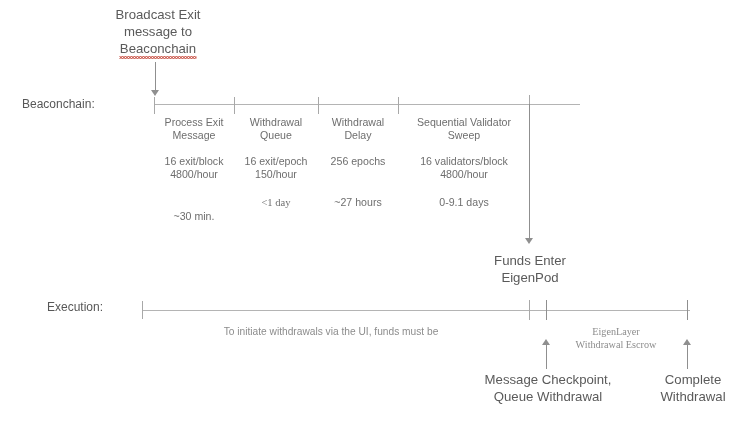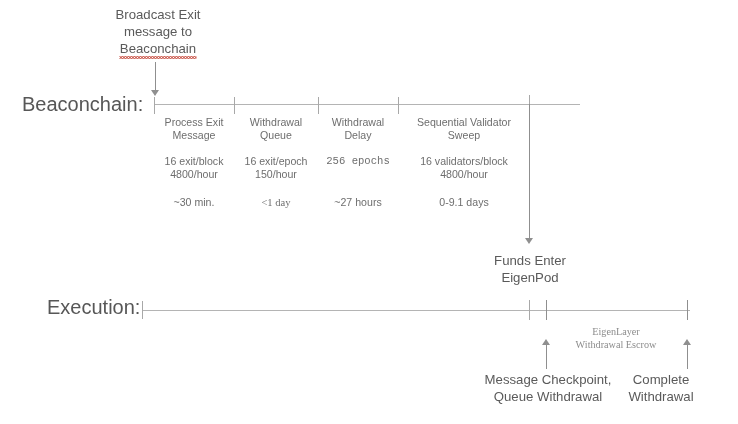--- a/index.html
+++ b/index.html
@@ -14,21 +14,21 @@
     position: relative;
     width: 738px;
     height: 424px;
     background: #ffffff;
     overflow: hidden;
   }
   .abs { position: absolute; }
 
   
   .row-label {
-    font-size: 20px;
+    font-size: 12px;
     color: #575757;
     white-space: nowrap;
     line-height: 18px;
   }
   .headline {
     font-size: 13.2px;
     color: #5a5a5a;
     line-height: 17px;
     text-align: center;
     white-space: nowrap;
@@ -151,37 +151,37 @@
   <div class="abs tick" style="left:529px; top:95px; height:19px;"></div>
 
   <div class="abs seg-title centered" style="left:194px; top:116px;">
     <div>Process Exit</div>
     <div>Message</div>
   </div>
   <div class="abs seg-rate centered" style="left:194px; top:155px;">
     <div>16 exit/block</div>
     <div>4800/hour</div>
   </div>
-  <div class="abs seg-dur centered" style="left:194px; top:196px;">~30 min.</div>
+  <div class="abs seg-dur centered" style="left:194px; top:210px;">~30 min.</div>
 
   <div class="abs seg-title centered" style="left:276px; top:116px;">
     <div>Withdrawal</div>
     <div>Queue</div>
   </div>
   <div class="abs seg-rate centered" style="left:276px; top:155px;">
     <div>16 exit/epoch</div>
     <div>150/hour</div>
   </div>
   <div class="abs seg-dur centered" style="left:276px; top:196px;font-family:Liberation Serif, serif;">&lt;1 day</div>
 
   <div class="abs seg-title centered" style="left:358px; top:116px;">
     <div>Withdrawal</div>
     <div>Delay</div>
   </div>
-  <div class="abs seg-rate centered" style="left:358px; top:155px;font-family:Liberation Mono, monospace;">
+  <div class="abs seg-rate centered" style="left:358px; top:155px;">
     <div>256 epochs</div>
   </div>
   <div class="abs seg-dur centered" style="left:358px; top:196px;">~27 hours</div>
 
   <div class="abs seg-title centered" style="left:464px; top:116px;">
     <div>Sequential Validator</div>
     <div>Sweep</div>
   </div>
   <div class="abs seg-rate centered" style="left:464px; top:155px;">
     <div>16 validators/block</div>
@@ -200,36 +200,37 @@
   <div class="abs row-label" style="left:47px; top:298px;">Execution:</div>
 
   <div class="abs axis" style="left:142px; top:310px; width:548px;"></div>
 
   <div class="abs tick" style="left:142px; top:301px; height:18px;"></div>
   <div class="abs tick" style="left:529px; top:300px; height:20px;"></div>
   <div class="abs tick tick-dark" style="left:546px; top:300px; height:20px;"></div>
   <div class="abs tick tick-dark" style="left:687px; top:300px; height:20px;"></div>
 
   <div class="abs note centered" style="left:331px; top:325px;">
+    <div>To initiate withdrawals via the UI, funds must be</div>
   </div>
 
   <div class="abs escrow centered" style="left:616px; top:325px;font-family:Liberation Serif, serif;">
     <div>EigenLayer</div>
     <div>Withdrawal Escrow</div>
   </div>
 
   <div class="abs vline" style="left:546px; top:344px; height:25px;"></div>
   <div class="abs arrowhead-up" style="left:542px; top:339px;"></div>
 
   <div class="abs vline" style="left:687px; top:344px; height:25px;"></div>
   <div class="abs arrowhead-up" style="left:683px; top:339px;"></div>
 
   <div class="abs bottom-label centered" style="left:548px; top:371px;">
     <div>Message Checkpoint,</div>
     <div>Queue Withdrawal</div>
   </div>
 
-  <div class="abs bottom-label centered" style="left:661px; top:371px;">
+  <div class="abs bottom-label centered" style="left:693px; top:371px;">
     <div>Complete</div>
     <div>Withdrawal</div>
   </div>
 
 </div>
 
 </body></html>

